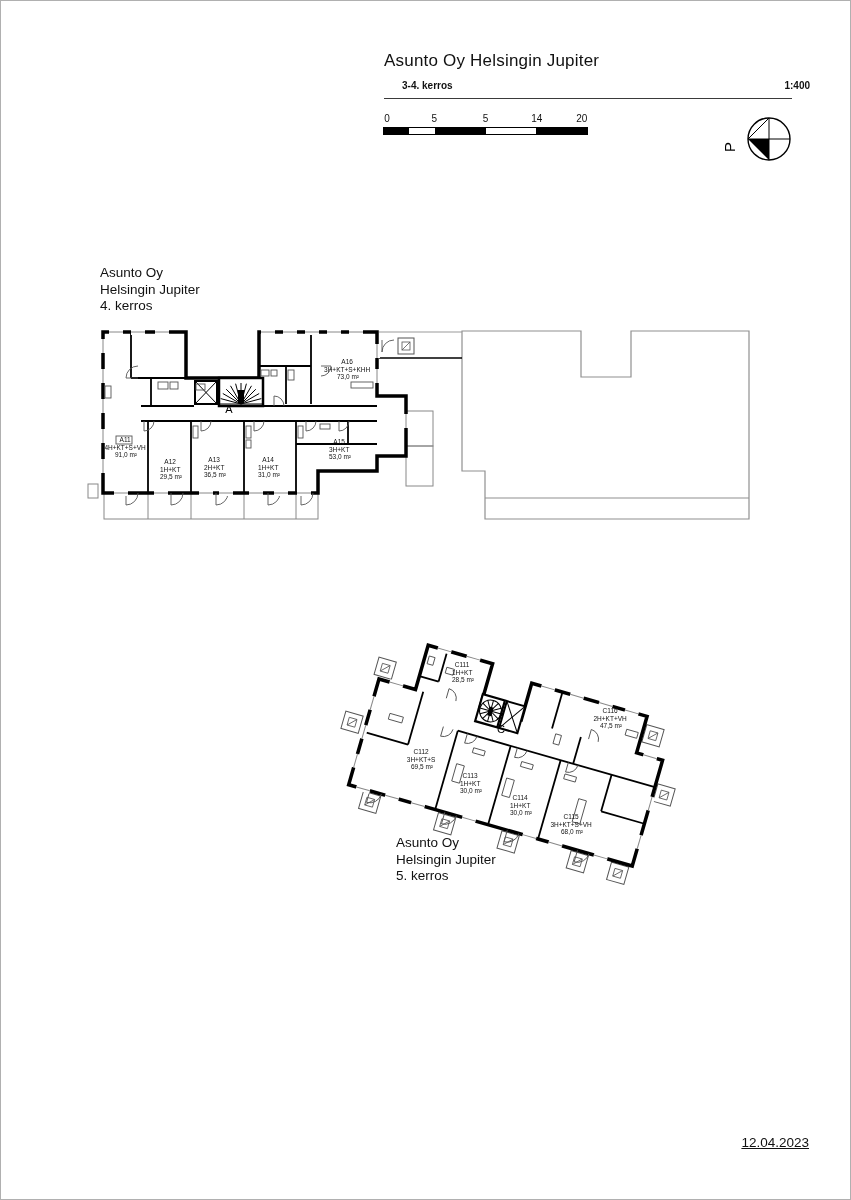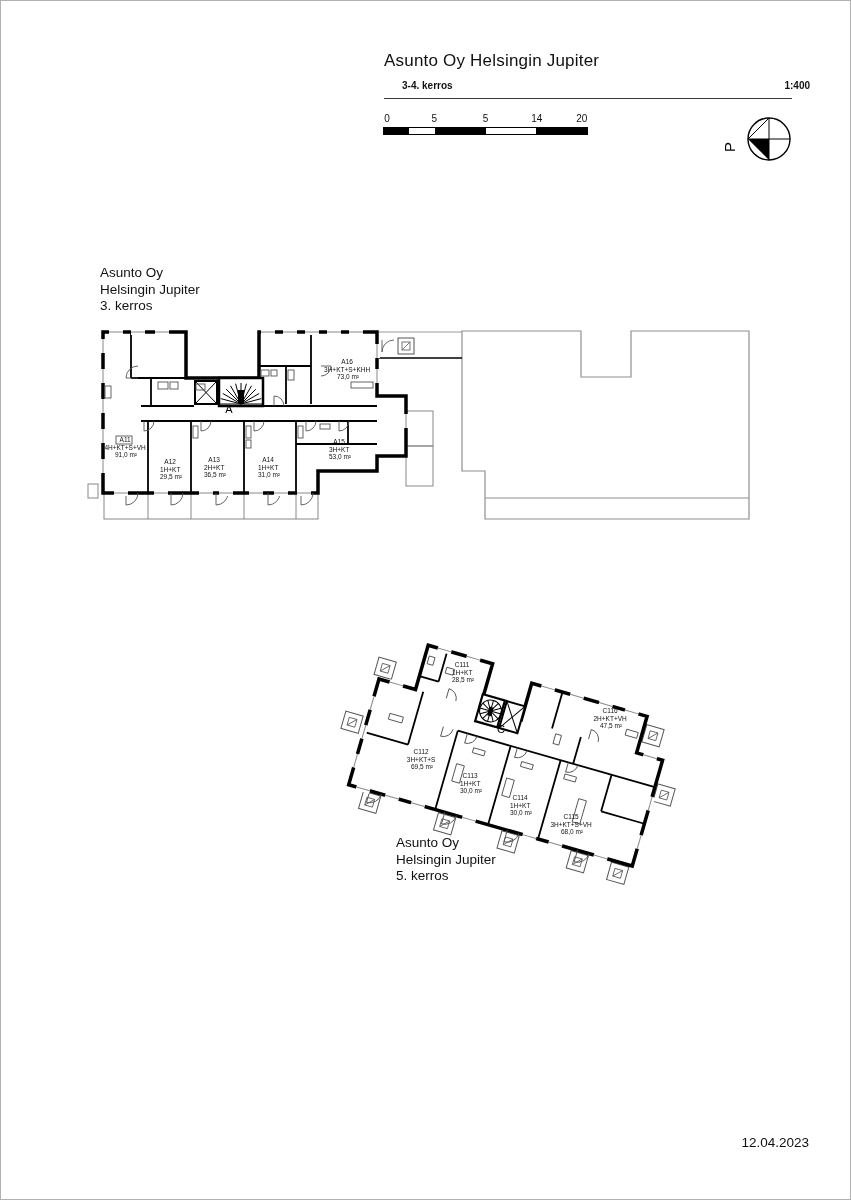--- a/index.html
+++ b/index.html
@@ -10,21 +10,21 @@
   .subrow{left:401px;top:79px;width:408px;display:flex;justify-content:space-between;font-size:10px;font-weight:bold;}
   .rule{left:383px;top:97px;width:408px;border-top:1.6px solid #3a3a3a;height:0;}
   .sbar{left:382px;top:112px;width:205px;height:26px;font-size:10px;}
   .sbar .tick{position:absolute;top:0;transform:translateX(-50%);}
   .sbar .bar{position:absolute;top:14px;left:0;right:0;height:6px;border:1px solid #000;display:flex;}
   .sbar .seg{height:100%;}
   .plabel{font-size:13.5px;line-height:16.5px;}
   .f3label{left:99px;top:264px;}
   .f4label{left:395px;top:834px;}
   .satlabel{left:553px;top:420px;font-size:11px;line-height:14px;}
-  .date{right:41px;top:1134px;font-size:13.5px;}
+  .date{right:41px;top:1134px;font-size:13.5px;text-decoration:underline;}
   svg text{font-family:"Liberation Sans",sans-serif;}
   .apt{font-size:6.5px;fill:#111;text-anchor:middle;}
   .stairlbl{font-size:11px;fill:#000;text-anchor:middle;}
   .ow{fill:#fff;stroke:#000;stroke-width:3.5;stroke-linejoin:miter;}
   .iw{stroke:#000;stroke-width:1.8;fill:none;}
   .tw{stroke:#000;stroke-width:1;fill:none;}
   .lt{stroke:#888;stroke-width:1;fill:none;}
   .fx{stroke:#555;stroke-width:.9;fill:none;}
   .dr{stroke:#555;stroke-width:.9;fill:none;}
 </style>
@@ -60,21 +60,21 @@
     <circle cx="54" cy="30" r="21" fill="none" stroke="#000" stroke-width="1.4"></circle>
     <line x1="33" y1="30" x2="75" y2="30" stroke="#000" stroke-width="1"></line>
     <line x1="54" y1="9" x2="54" y2="51" stroke="#000" stroke-width="1"></line>
     <line x1="33" y1="30" x2="54" y2="9" stroke="#000" stroke-width="1"></line>
     <path d="M54,30 L33,30 L54,51 Z" fill="#000"></path>
   </svg>
 
   <div class="abs plabel f3label">
     <div>Asunto Oy</div>
     <div>Helsingin Jupiter</div>
-    <div>3. kerros</div>
+    <div>4. kerros</div>
   </div>
 
   <div class="abs satlabel">
     <div>Asunto Oy</div>
     <div>Helsingin Saturnus (B)</div>
   </div>
 
   <div class="abs plabel f4label">
     <div>Asunto Oy</div>
     <div>Helsingin Jupiter</div>

